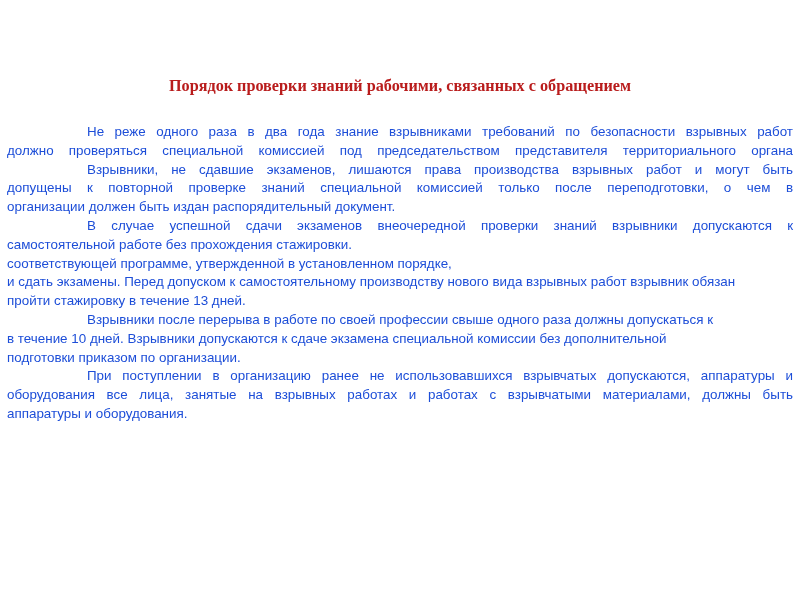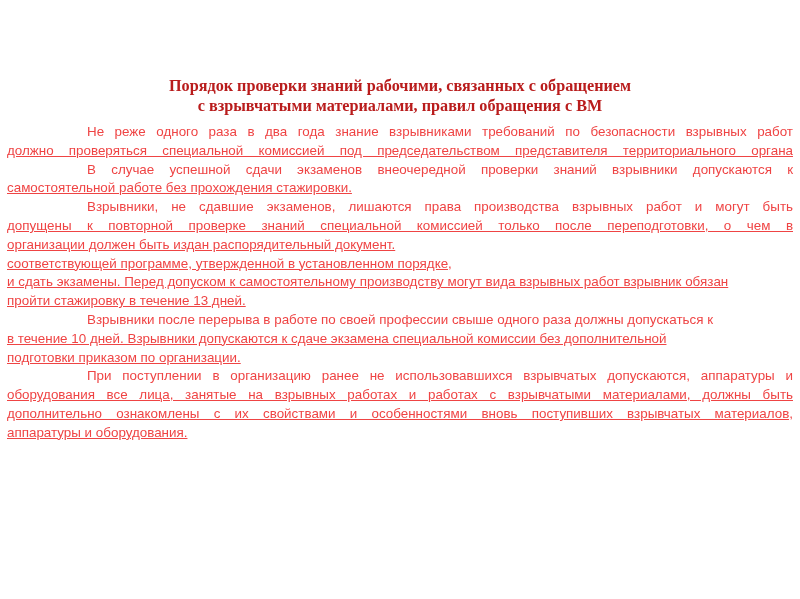--- a/index.html
+++ b/index.html
@@ -34,75 +34,73 @@
     }
     .title-line { display: block; }
     .body {
       position: absolute;
       left: 7px;
       top: 123px;
       width: 786px;
       font-family: "Liberation Sans", "DejaVu Sans", sans-serif;
       font-size: 13.4px;
       line-height: 18.8px;
-      color: #ef4444;
+      color: #1d4ed8;
     }
     .para {
       margin: 0;
       text-indent: 80px;
     }
     .line { display: block; }
     .line.justify {
       text-align: justify;
       text-align-last: justify;
     }
     .line.indent { text-indent: 80px; }
-    .line.noindent { text-indent: 0; text-decoration: underline; }
+    .line.noindent { text-indent: 0; }
   </style>
 </head>
 <body>
 
 <div class="slide">
 
   <div class="title-block">
     <span class="title-line">Порядок проверки знаний рабочими, связанных с обращением</span>
-    <span class="title-line">с взрывчатыми материалами, правил обращения с ВМ</span>
   </div>
 
   <div class="body">
 
     <div class="para">
       <span class="line justify indent">Не реже одного раза в два года знание взрывниками требований по безопасности взрывных работ</span>
       <span class="line justify noindent">должно проверяться специальной комиссией под председательством представителя территориального органа</span>
     </div>
 
     <div class="para">
-      <span class="line justify indent">В случае успешной сдачи экзаменов внеочередной проверки знаний взрывники допускаются к</span>
-      <span class="line noindent">самостоятельной работе без прохождения стажировки.</span>
-    </div>
-
-    <div class="para">
       <span class="line justify indent">Взрывники, не сдавшие экзаменов, лишаются права производства взрывных работ и могут быть</span>
       <span class="line justify noindent">допущены к повторной проверке знаний специальной комиссией только после переподготовки, о чем в</span>
       <span class="line noindent">организации должен быть издан распорядительный документ.</span>
     </div>
 
     <div class="para">
+      <span class="line justify indent">В случае успешной сдачи экзаменов внеочередной проверки знаний взрывники допускаются к</span>
+      <span class="line noindent">самостоятельной работе без прохождения стажировки.</span>
+    </div>
+
+    <div class="para">
       <span class="line noindent">соответствующей программе, утвержденной в установленном порядке,</span>
-      <span class="line noindent">и сдать экзамены. Перед допуском к самостоятельному производству могут вида взрывных работ взрывник обязан</span>
+      <span class="line noindent">и сдать экзамены. Перед допуском к самостоятельному производству нового вида взрывных работ взрывник обязан</span>
       <span class="line noindent">пройти стажировку в течение 13 дней.</span>
     </div>
 
     <div class="para">
       <span class="line indent">Взрывники после перерыва в работе по своей профессии свыше одного раза должны допускаться к</span>
       <span class="line noindent">в течение 10 дней. Взрывники допускаются к сдаче экзамена специальной комиссии без дополнительной</span>
       <span class="line noindent">подготовки приказом по организации.</span>
     </div>
 
     <div class="para">
       <span class="line justify indent">При поступлении в организацию ранее не использовавшихся взрывчатых допускаются, аппаратуры и</span>
       <span class="line justify noindent">оборудования все лица, занятые на взрывных работах и работах с взрывчатыми материалами, должны быть</span>
-      <span class="line justify noindent">дополнительно ознакомлены с их свойствами и особенностями вновь поступивших взрывчатых материалов,</span>
       <span class="line noindent">аппаратуры и оборудования.</span>
     </div>
 
   </div>
 </div>
 
 </body></html>

